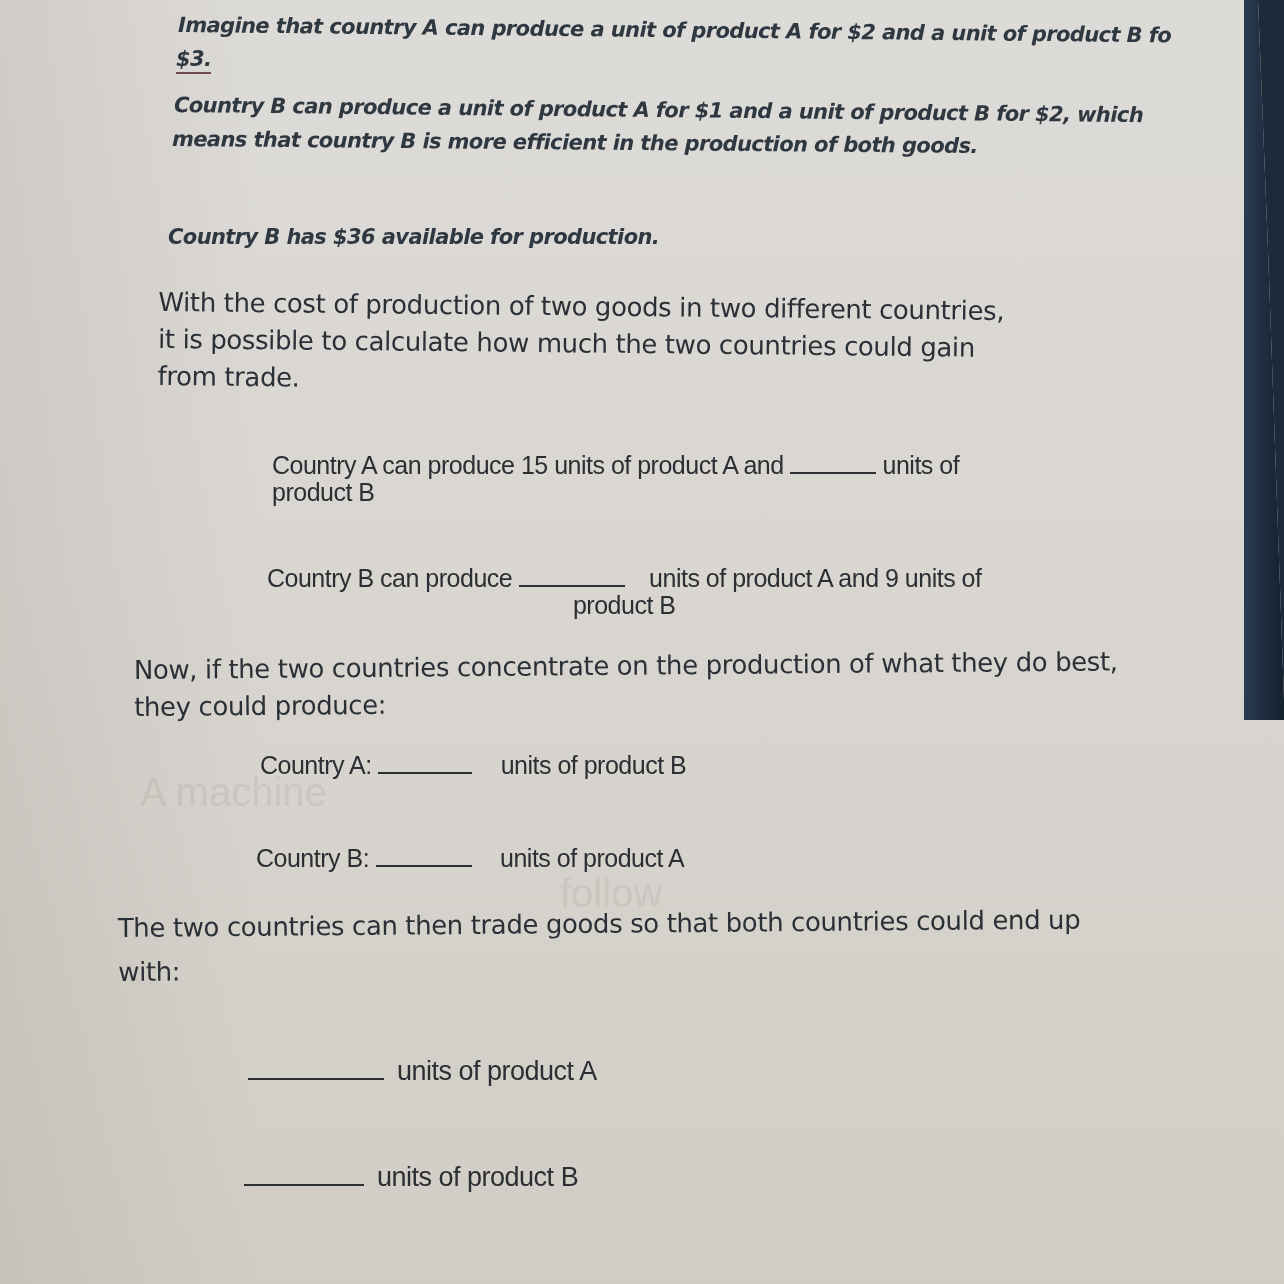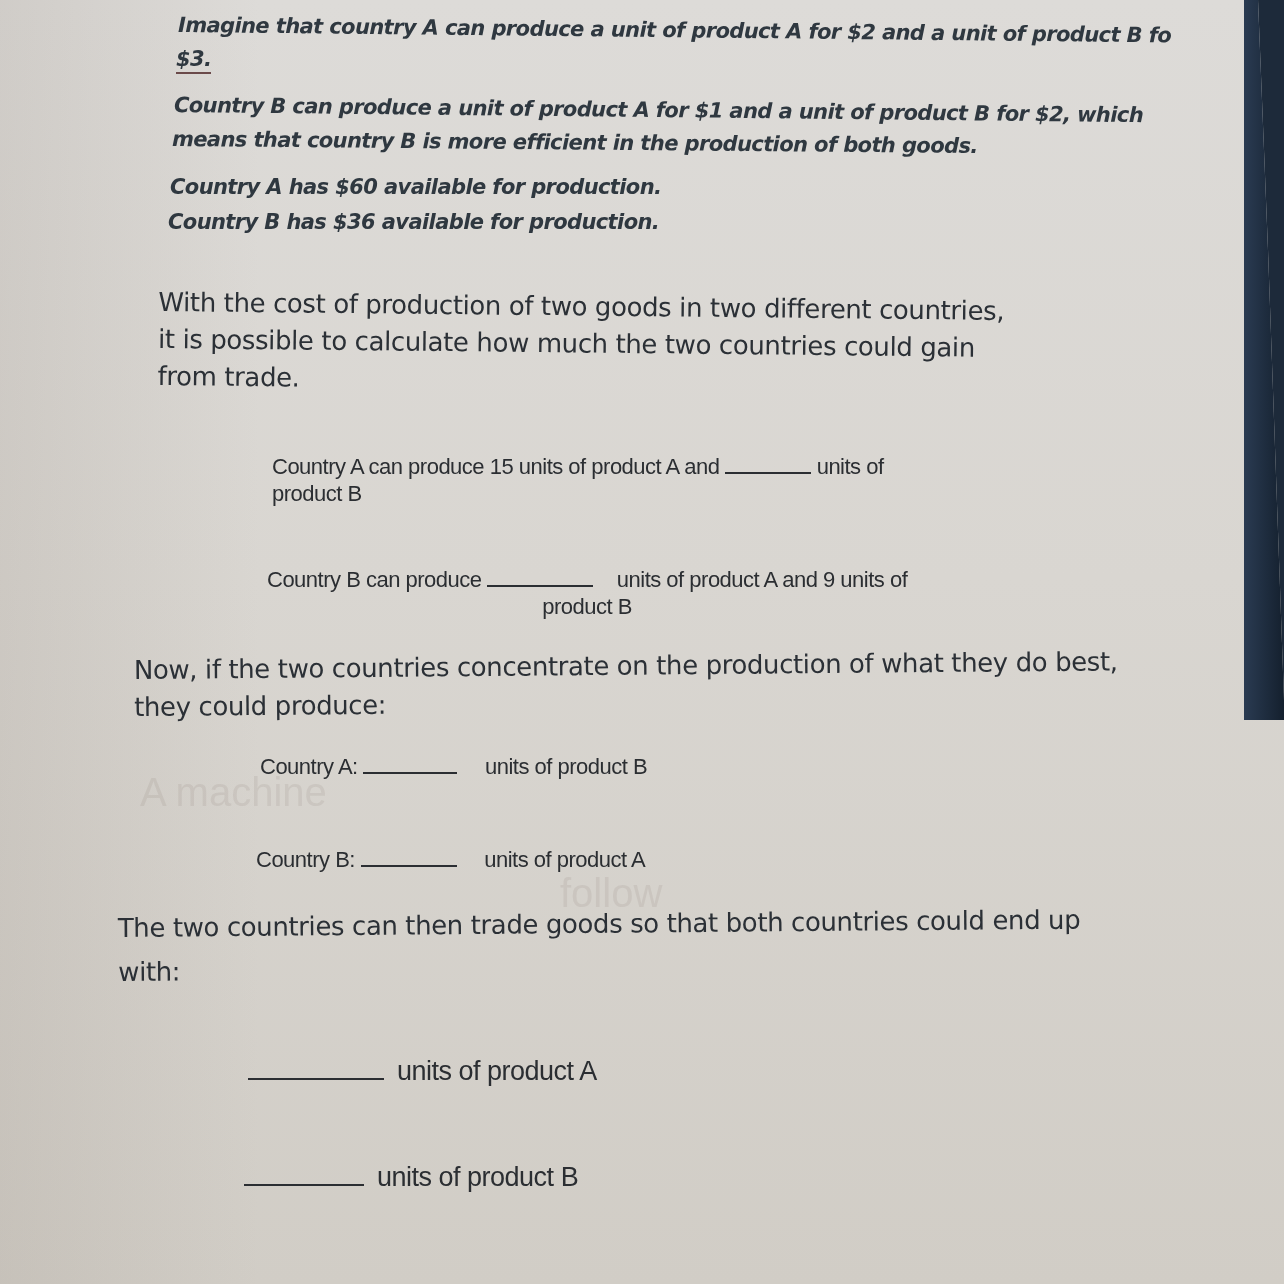--- a/index.html
+++ b/index.html
@@ -37,21 +37,21 @@
     }
     .para {
       position: absolute;
       font-family: "DejaVu Sans", sans-serif;
       color: #2b3036; font-size: 26px; letter-spacing: -0.4px;
       line-height: 37px;
     }
     .q {
       position: absolute;
       font-family: "Liberation Sans", sans-serif;
-      color: #2b2e32; font-size: 22px; letter-spacing: -0.5px;
+      color: #2b2e32; font-size: 25px; letter-spacing: -0.5px;
       line-height: 27px;
     }
     .blank {
       display: inline-block; border-bottom: 2px solid #2b2e32;
       height: 20px; vertical-align: baseline;
     }
     .faint {
       position: absolute;
       font-family: Liberation Sans, sans-serif;
       color: rgba(120,110,100,0.12); font-size: 40px;
@@ -73,24 +73,21 @@
   </div>
   <div class="intro" style="left:176px; top:44px;">
     <u>$3.</u>
   </div>
   <div class="intro" style="left:174px; top:90px; transform:rotate(0.6deg); transform-origin:left;">
     <span>Country B can produce a unit of product A for $1 and a unit of product B for $2, which</span>
   </div>
   <div class="intro" style="left:172px; top:124px; transform:rotate(0.5deg); transform-origin:left;">
     <span>means that country B is more efficient in the production of both goods.</span>
   </div>
-  <div class="intro" style="left:170px; top:172px;">
-    <span>Country A has $60 available for production.</span>
-  </div>
-  <div class="intro" style="left:168px; top:207px;">
+  <div class="intro" style="left:168px; top:222px;">
     <span>Country B has $36 available for production.</span>
   </div>
 
   <div class="para" style="left:158px; top:284px; transform:rotate(0.6deg); transform-origin:left;">
     <div>With the cost of production of two goods in two different countries,</div>
     <div>it is possible to calculate how much the two countries could gain</div>
     <div>from trade.</div>
   </div>
 
   <div class="q" style="left:272px; top:452px;">

